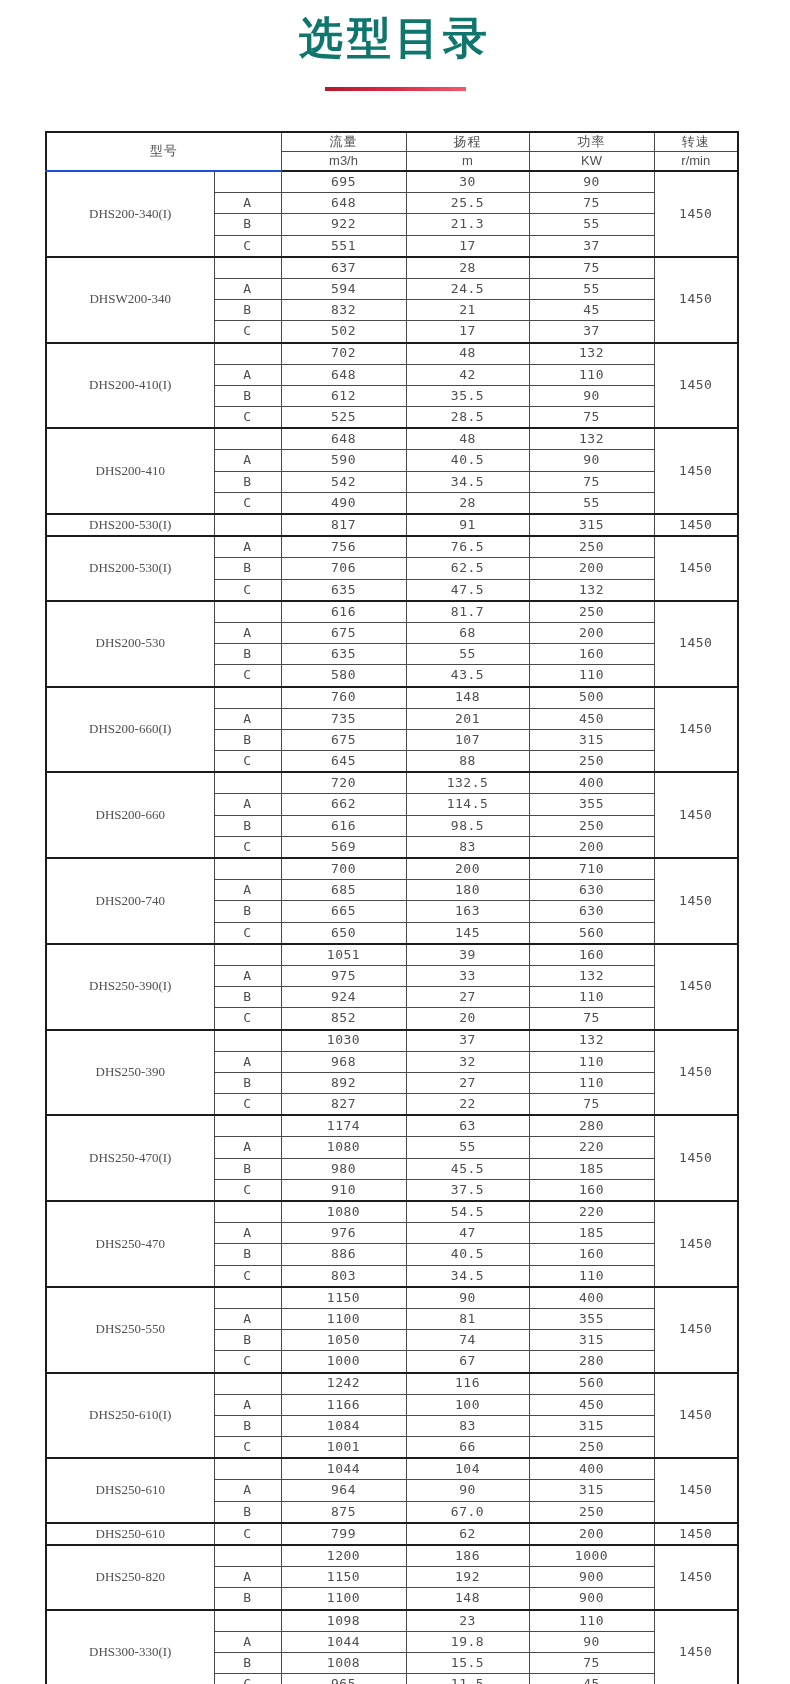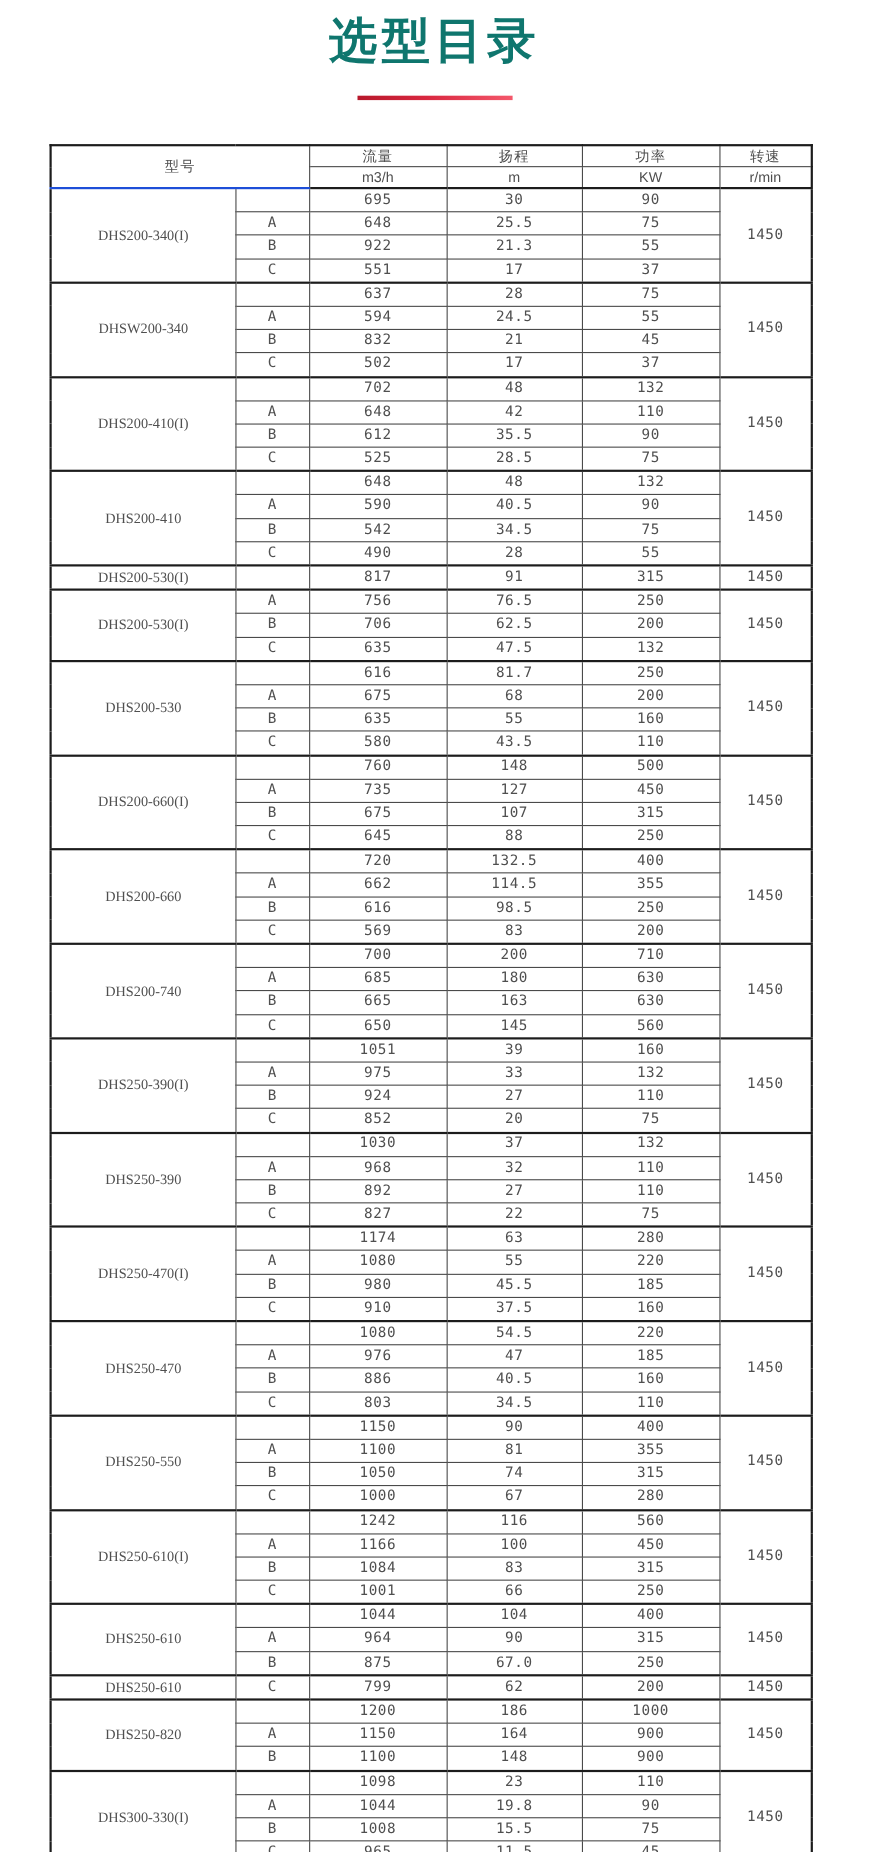--- a/index.html
+++ b/index.html
@@ -275,21 +275,21 @@
           <td class="c-model" rowspan="4">DHS200-660(I)</td>
           <td class="c-variant"></td>
           <td class="c-flow">760</td>
           <td class="c-head">148</td>
           <td class="c-power">500</td>
           <td class="c-speed" rowspan="4">1450</td>
         </tr>
         <tr>
           <td class="c-variant">A</td>
           <td class="c-flow">735</td>
-          <td class="c-head">127</td>
+          <td class="c-head">201</td>
           <td class="c-power">450</td>
         </tr>
         <tr>
           <td class="c-variant">B</td>
           <td class="c-flow">675</td>
           <td class="c-head">107</td>
           <td class="c-power">315</td>
         </tr>
         <tr>
           <td class="c-variant">C</td>
@@ -537,21 +537,21 @@
           <td class="c-model" rowspan="3">DHS250-820</td>
           <td class="c-variant"></td>
           <td class="c-flow">1200</td>
           <td class="c-head">186</td>
           <td class="c-power">1000</td>
           <td class="c-speed" rowspan="3">1450</td>
         </tr>
         <tr>
           <td class="c-variant">A</td>
           <td class="c-flow">1150</td>
-          <td class="c-head">164</td>
+          <td class="c-head">192</td>
           <td class="c-power">900</td>
         </tr>
         <tr>
           <td class="c-variant">B</td>
           <td class="c-flow">1100</td>
           <td class="c-head">148</td>
           <td class="c-power">900</td>
         </tr>
         <tr class="block-start">
           <td class="c-model" rowspan="4">DHS300-330(I)</td>

